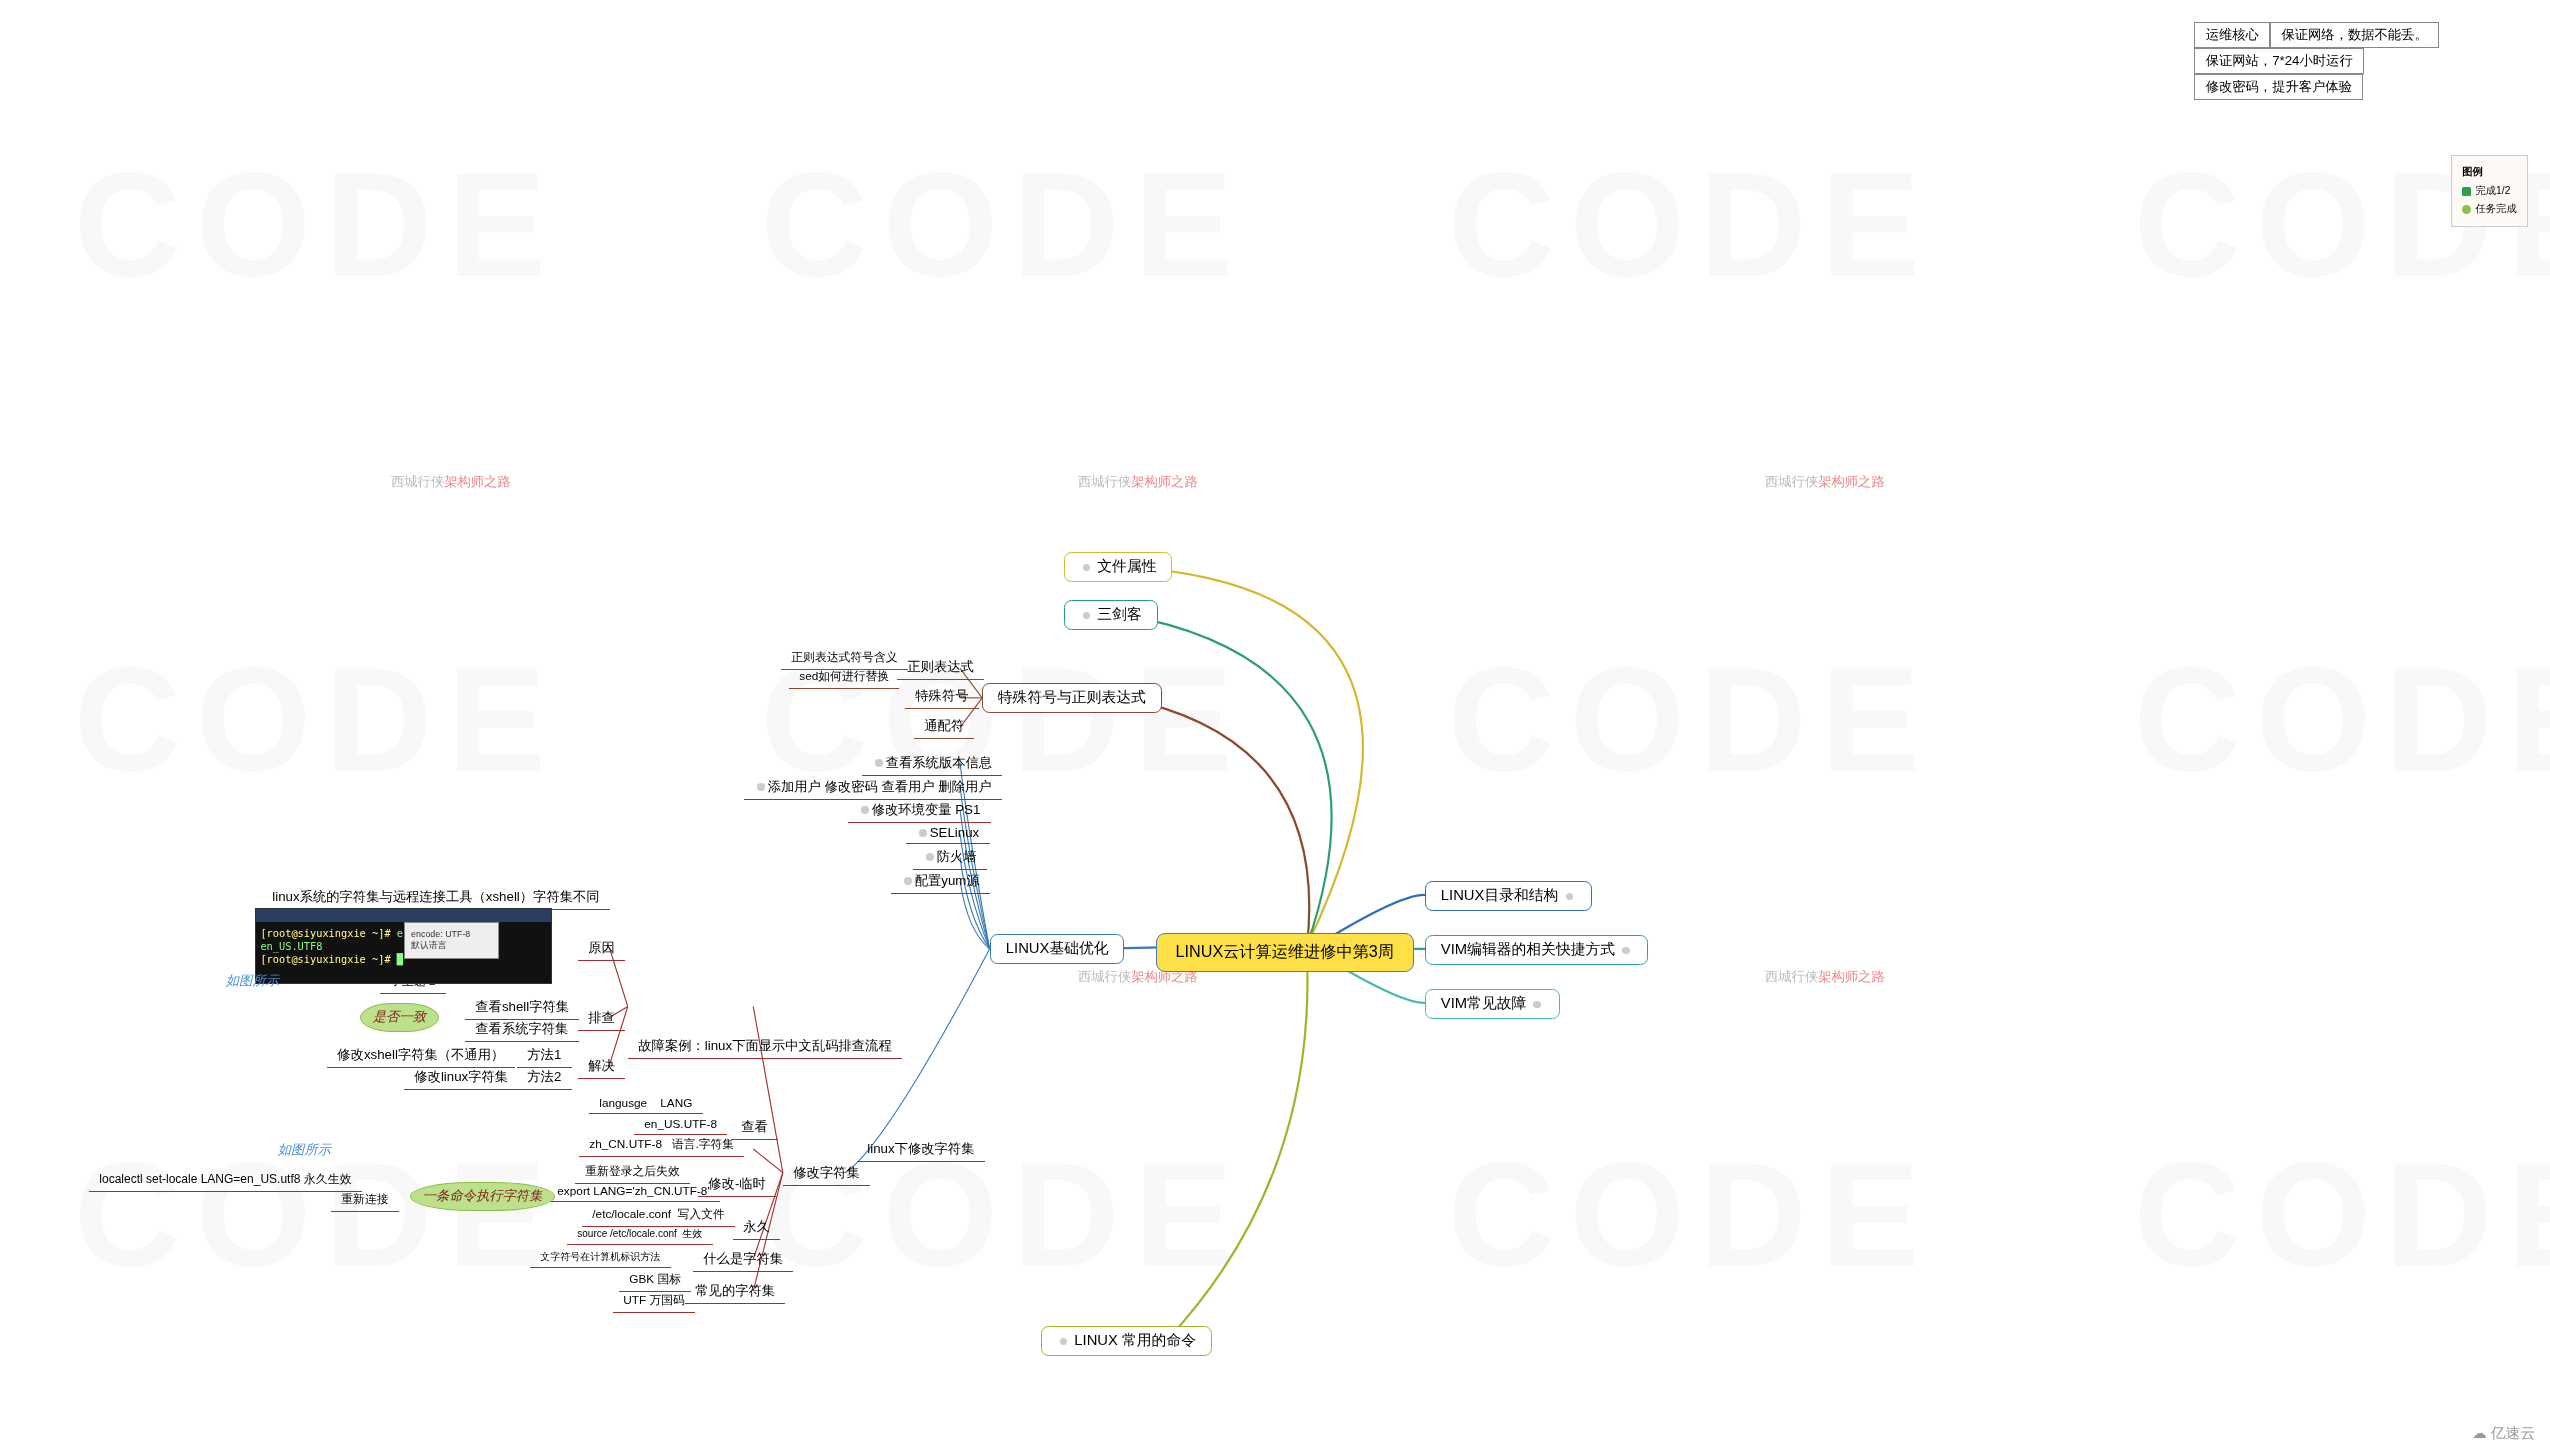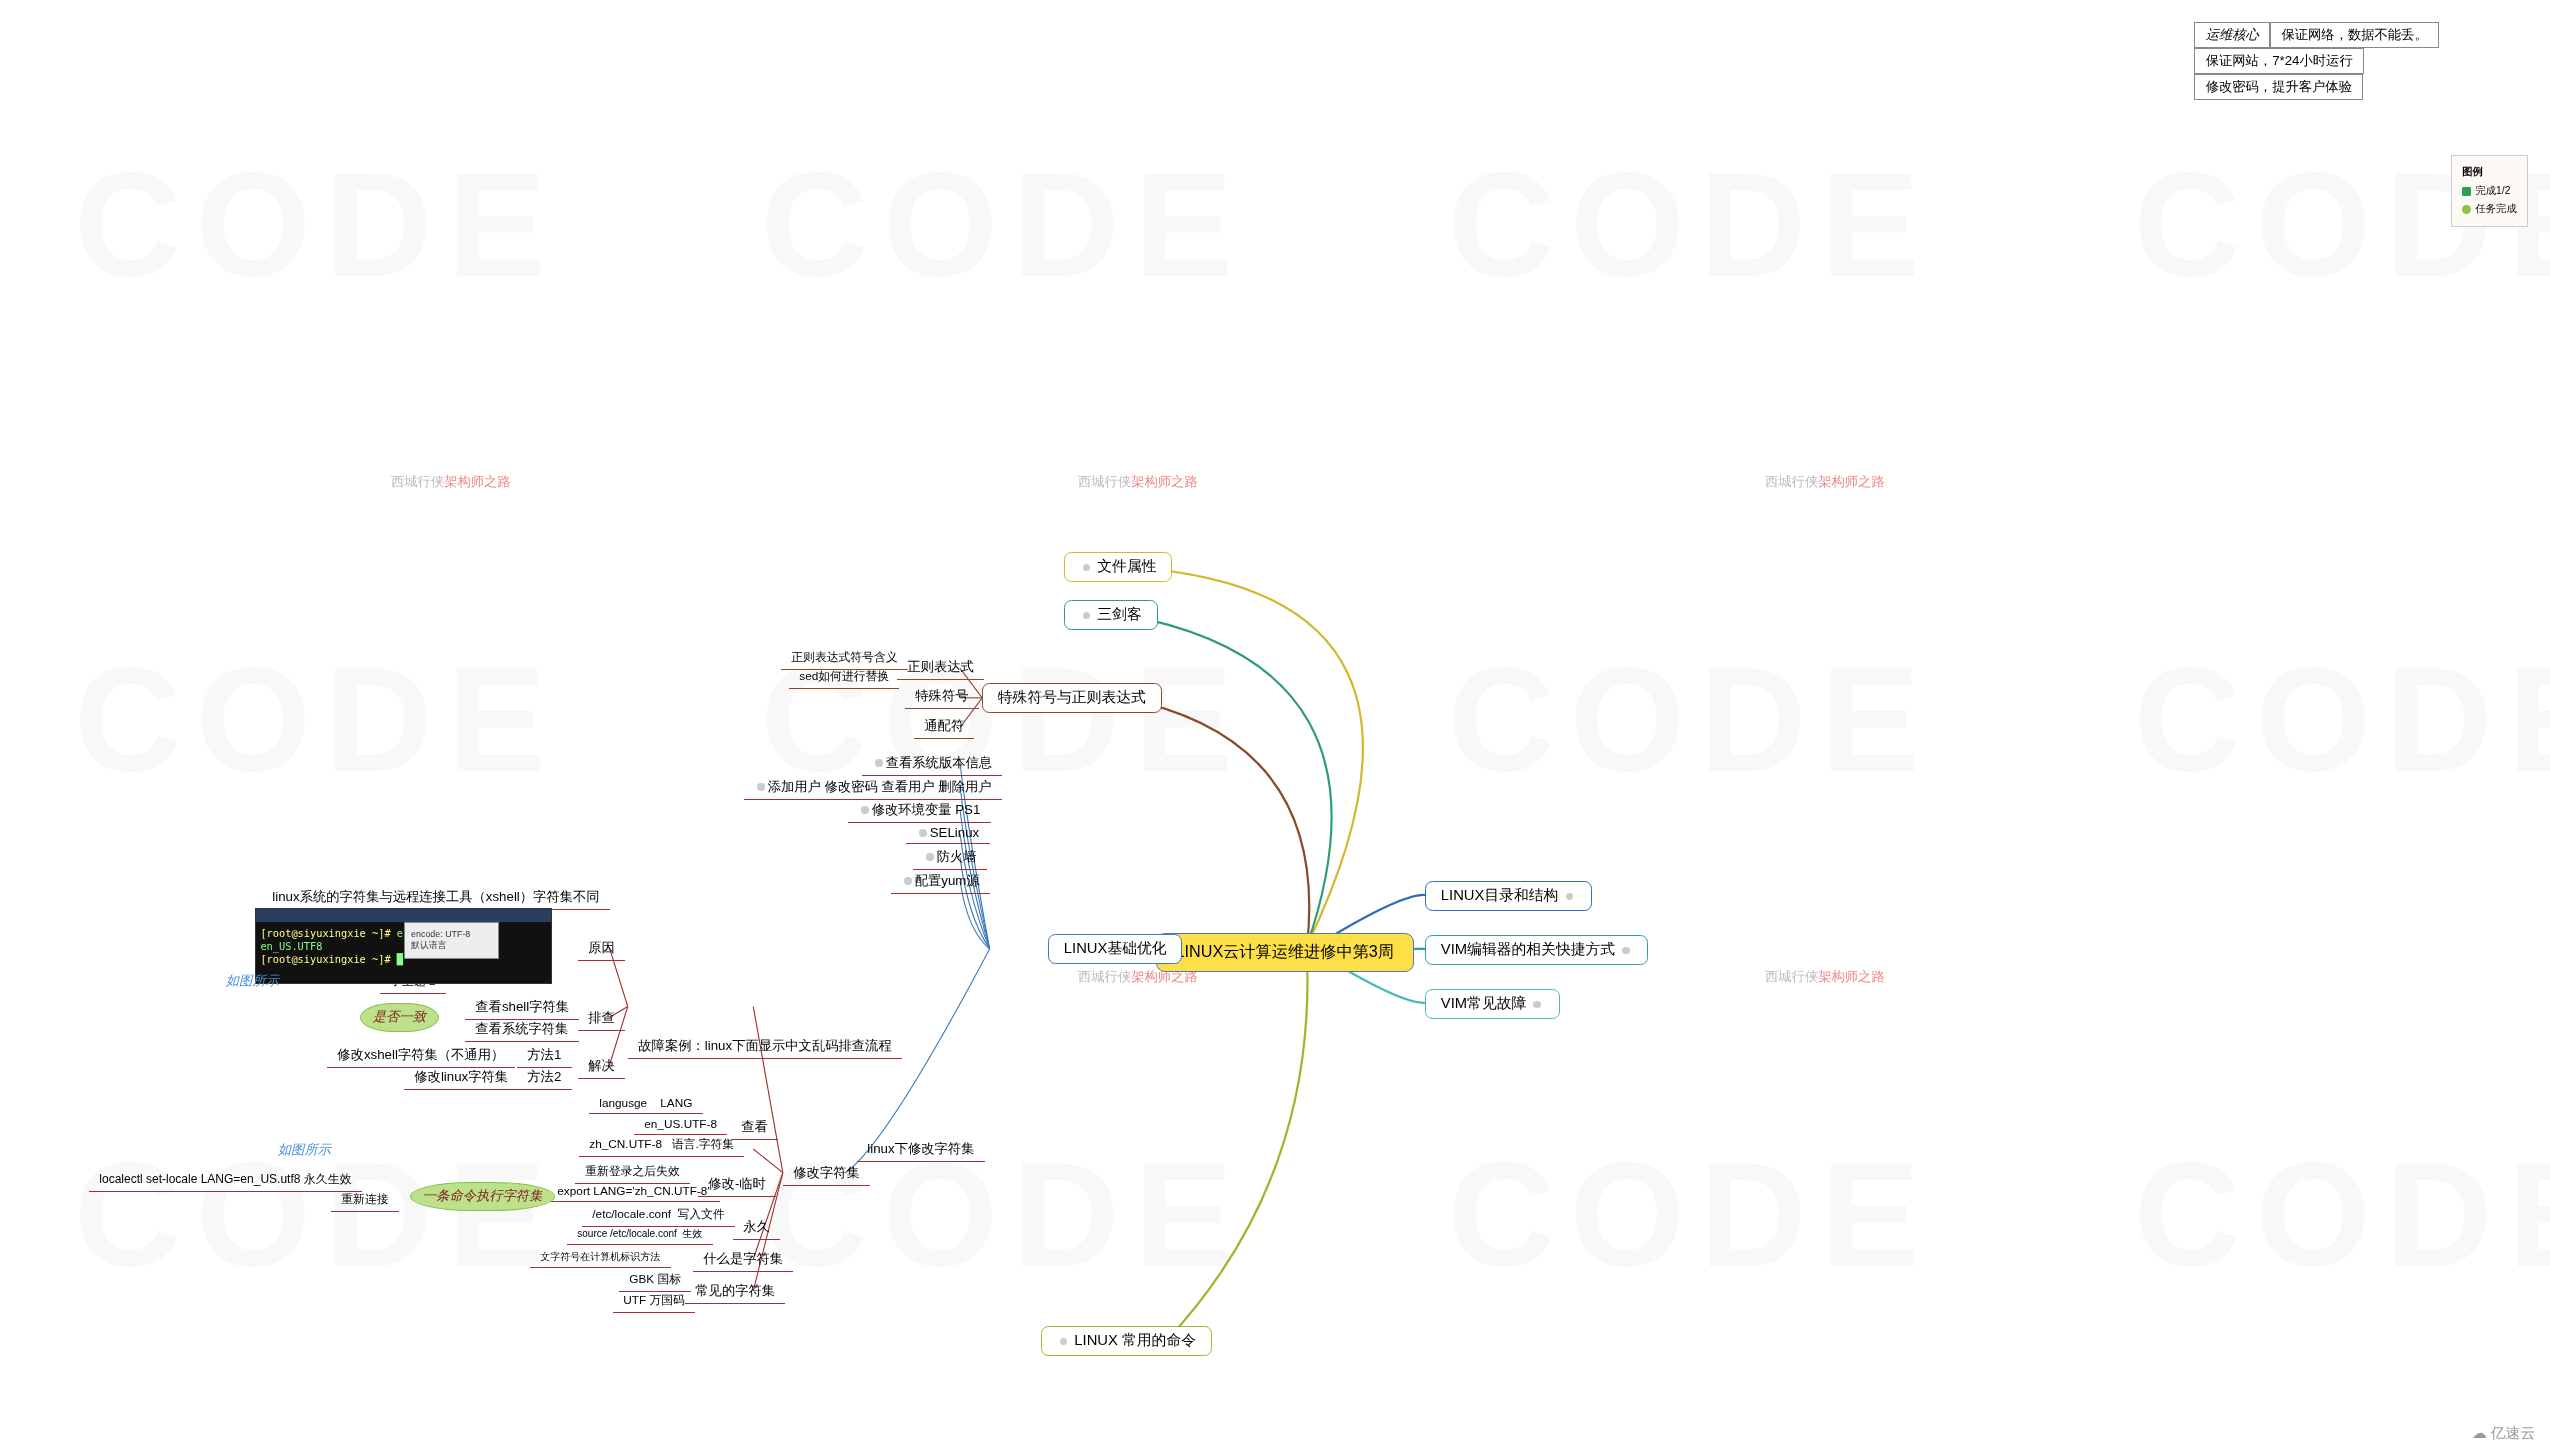--- a/index.html
+++ b/index.html
@@ -44,21 +44,21 @@
 <div class="watermark" style="top:473px;left:391px"><span>西城行侠</span><span class="red">架构师之路</span></div>
 <div class="watermark" style="top:473px;left:1078px"><span>西城行侠</span><span class="red">架构师之路</span></div>
 <div class="watermark" style="top:473px;left:1765px"><span>西城行侠</span><span class="red">架构师之路</span></div>
 <div class="watermark" style="top:968px;left:1078px"><span>西城行侠</span><span class="red">架构师之路</span></div>
 <div class="watermark" style="top:968px;left:1765px"><span>西城行侠</span><span class="red">架构师之路</span></div>
 
 <div class="opsbox" style="right:111px">
   <table style="border-collapse:collapse">
     <tbody>
         <tr>
-          <td class="cell" rowspan="3" style="font-style:italic">运维核心</td>
+          <td class="cell" rowspan="3" style="">运维核心</td>
           <td class="cell">保证网络，数据不能丢。</td>
         </tr>
     <tr>
           <td class="cell">保证网站，7*24小时运行</td>
         </tr>
     <tr>
           <td class="cell">修改密码，提升客户体验</td>
         </tr>
   </tbody>
     </table>
@@ -110,21 +110,21 @@
 
 <div class="node" style="top:552px;left:1064px;border-color:#d4b82e"><span class="dot"></span> <span>文件属性</span></div>
 <div class="node" style="top:600px;left:1064px;border-color:#2e9e6e"><span class="dot"></span> <span>三剑客</span></div>
 <div class="node" style="top:683px;left:982px;border-color:#8b4a2e">特殊符号与正则表达式</div>
 <div class="sub" style="top:656px;left:897px;border-color:#8b4a2e">正则表达式</div>
 <div class="sub" style="top:685px;left:905px;border-color:#8b4a2e">特殊符号</div>
 <div class="sub" style="top:715px;left:914px;border-color:#8b4a2e">通配符</div>
 <div class="sub" style="top:648px;left:781px;border-color:#8b4a2e;font-size:11.8px">正则表达式符号含义</div>
 <div class="sub" style="top:667px;left:789px;border-color:#8b4a2e;font-size:11.8px">sed如何进行替换</div>
 
-<div class="node" style="top:934px;left:1048px;border-color:#3a7ab8">LINUX基础优化</div>
+<div class="node" style="top:934px;left:990px;border-color:#3a7ab8">LINUX基础优化</div>
 <div class="sub" style="top:752px;left:862px;border-color:#a03030"><span class="dot"></span><span>查看系统版本信息</span></div>
 <div class="sub" style="top:776px;left:744px;border-color:#a03030"><span class="dot"></span><span>添加用户 修改密码 查看用户 删除用户</span></div>
 <div class="sub" style="top:799px;left:848px;border-color:#a03030"><span class="dot"></span><span>修改环境变量 PS1</span></div>
 <div class="sub" style="top:823px;left:906px;border-color:#a03030"><span class="dot"></span><span>SELinux</span></div>
 <div class="sub" style="top:846px;left:913px;border-color:#a03030"><span class="dot"></span><span>防火墙</span></div>
 <div class="sub" style="top:870px;left:891px;border-color:#a03030"><span class="dot"></span><span>配置yum源</span></div>
 
 <div class="sub" style="top:1162px;left:783px;border-color:#a03030">修改字符集</div>
 <div class="sub" style="top:1138px;left:857px;border-color:#a03030">linux下修改字符集</div>
 <div class="sub" style="top:1035px;left:628px;border-color:#a03030">故障案例：linux下面显示中文乱码排查流程</div>

